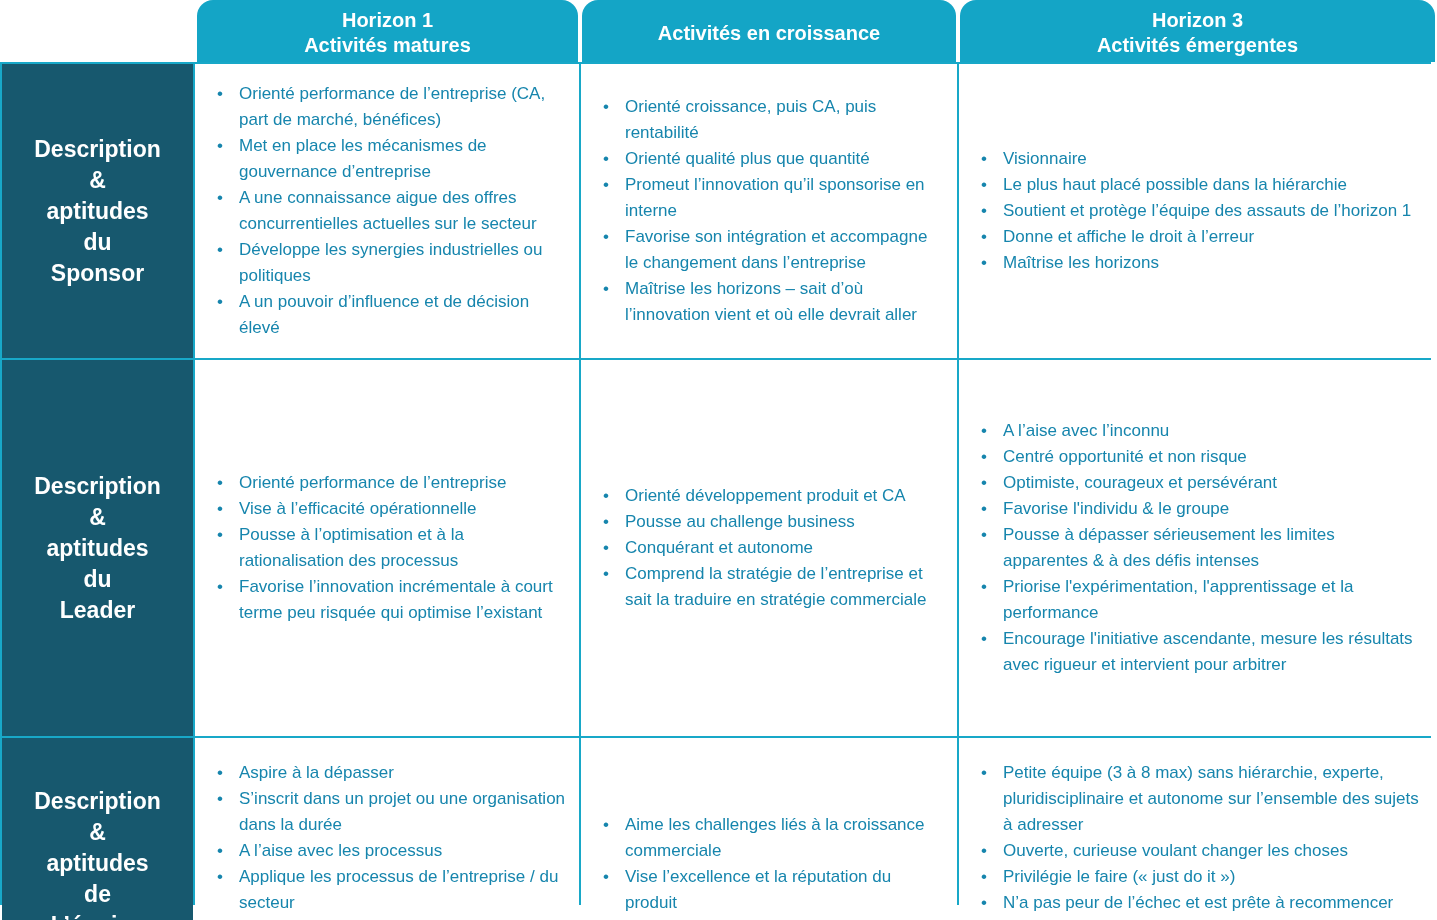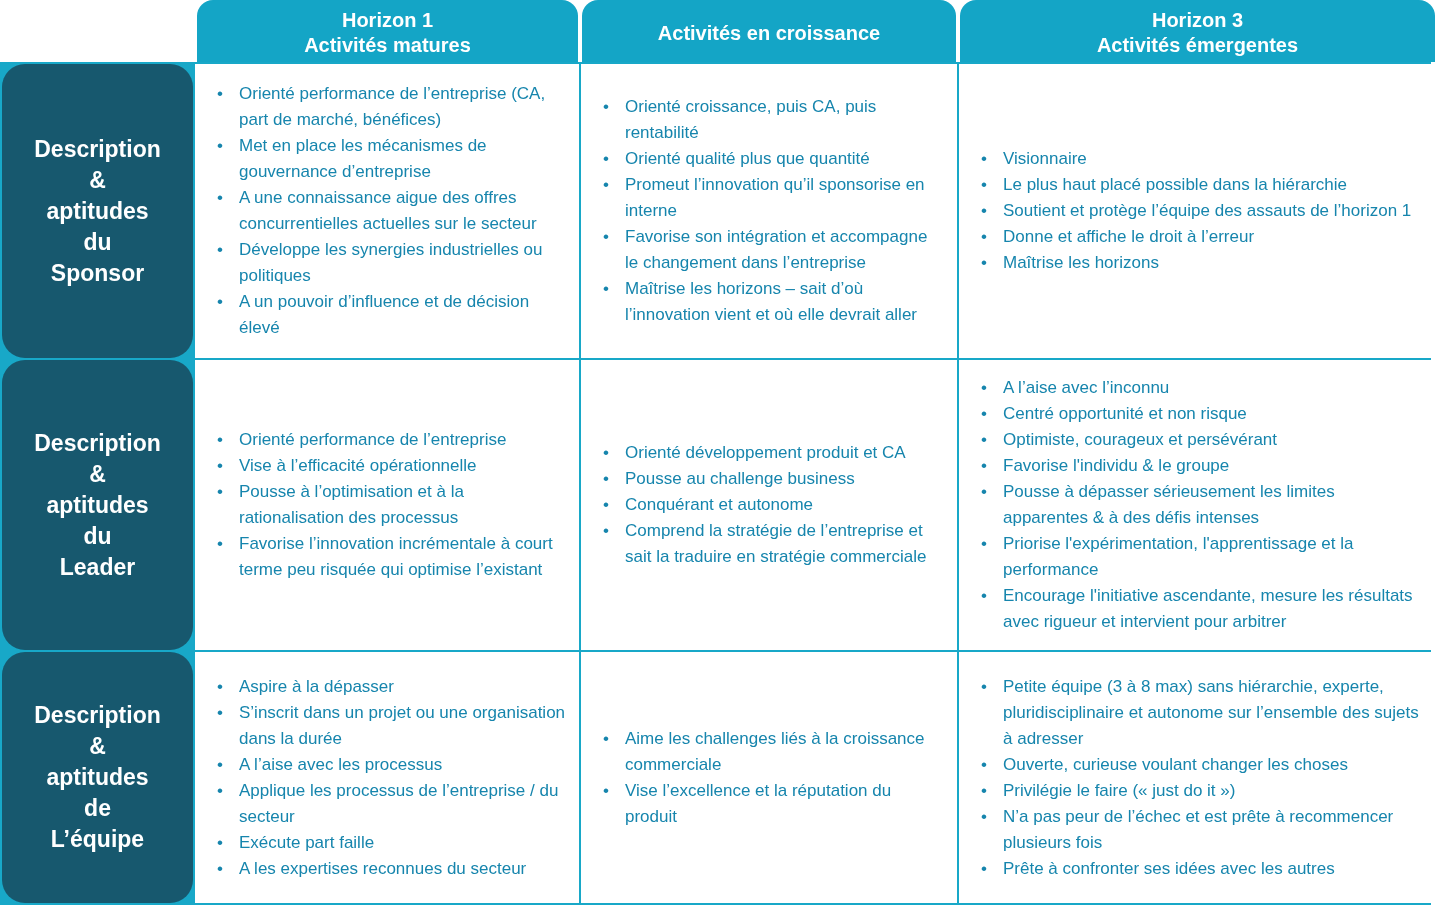--- a/index.html
+++ b/index.html
@@ -38,34 +38,33 @@
     padding: 2px;
     display: grid;
     grid-template-columns: 191px 384px 376px 476px;
     grid-auto-flow: row;
     gap: 2px;
     height: 839px; 
     box-sizing: content-box;
     width: 1427px;
   }
   .row-h0 { height: 294px; }
-  .row-h1 { height: 290px; }
+  .row-h1 { height: 376px; }
   .row-h2 { height: 251px; }
   .label-cell {
     background: #17586e;
     color: #ffffff;
     font-weight: bold;
     font-size: 23px;
     line-height: 31px;
     text-align: center;
     display: flex;
     align-items: center;
     justify-content: center;
     white-space: pre-line;
-    border-radius: 23px;
   }
   .content-cell {
     background: #ffffff;
     display: flex;
     flex-direction: column;
     justify-content: center;
     padding: 8px 12px 8px 18px;
     box-sizing: border-box;
     overflow: hidden;
   }

